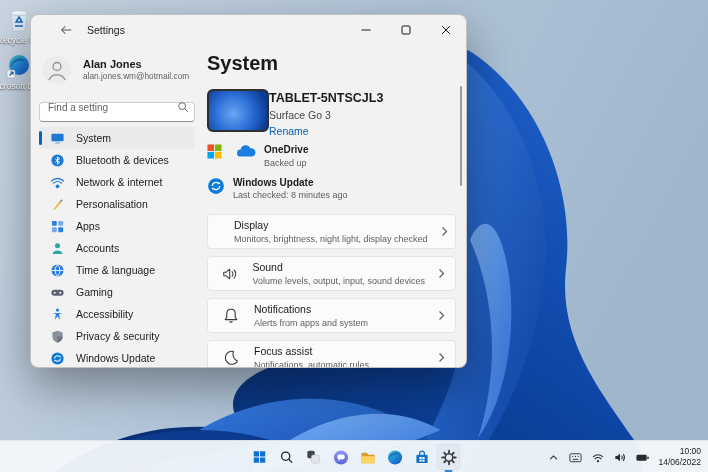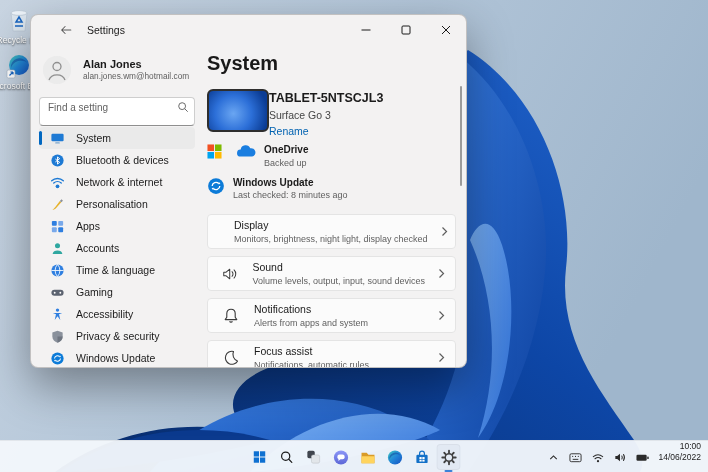--- a/index.html
+++ b/index.html
@@ -22,21 +22,21 @@
   .win-controls{position:absolute;right:0;top:0;height:30px;display:flex;}
   .win-btn{width:40px;height:30px;border:none;background:transparent;display:flex;align-items:center;justify-content:center;padding:0;}
 
   
   .sidebar{position:absolute;left:0;top:30px;bottom:0;width:172px;padding:0 8px;}
   .user-row{margin:10px 0 0 4px;display:flex;align-items:center;gap:12px;height:30px;}
   .avatar{width:28px;height:28px;border-radius:50%;background:#ebebeb;flex:0 0 auto;}
   .user-name{font-size:11px;font-weight:bold;line-height:1.2;}
   .user-email{font-size:8.3px;color:#5f5f5f;line-height:1.3;}
   .searchbox{position:relative;margin-top:12px;height:20px;}
-  .searchbox input{width:100%;height:29px;font:10px "Liberation Sans",sans-serif;color:#1b1b1b;
+  .searchbox input{width:100%;height:20px;font:10px "Liberation Sans",sans-serif;color:#1b1b1b;
     padding:0 22px 8px 8px;border:1px solid #cecece;border-bottom:1.5px solid #8f8f8f;border-radius:4px;background:#fff;outline:none;}
   .searchbox input::placeholder{color:#636363;}
   .search-glyph{position:absolute;right:6px;top:4px;}
   .nav{margin-top:10px;}
   .nav-item{position:relative;height:22px;display:flex;align-items:center;gap:11px;padding-left:11px;border-radius:4px;cursor:pointer;}
   .nav-item.selected{background:#eaeaea;}
   .nav-accent{display:none;}
   .nav-item.selected .nav-accent{display:block;position:absolute;left:0;top:4px;width:3px;height:14px;border-radius:2px;background:#0067c0;}
   .nav-label{font-size:10.5px;}
 
@@ -63,21 +63,21 @@
   .scrollbar{position:absolute;right:4px;top:71px;width:2px;height:100px;background:#9b9b9b;border-radius:1px;}
 
   
   .taskbar{position:absolute;left:0;right:0;bottom:0;height:32px;background:rgba(243,247,251,.96);
     border-top:1px solid rgba(0,0,0,.06);z-index:3;}
   .tb-center{position:absolute;left:50%;top:0;height:32px;transform:translateX(-50%);display:flex;align-items:center;gap:3px;}
   .app-btn{position:relative;width:24px;height:26px;border:none;background:transparent;border-radius:4px;
     display:flex;align-items:center;justify-content:center;padding:0;}
   .app-btn.active{background:#e2e9f3;box-shadow:inset 0 0 0 1px rgba(0,0,0,.04);}
   .run-indicator{position:absolute;left:50%;bottom:-2px;transform:translateX(-50%);width:8px;height:2.5px;border-radius:2px;background:#3c82d8;}
-  .tray{position:absolute;right:7px;top:0;height:32px;display:flex;gap:8px;}
+  .tray{position:absolute;right:7px;top:0;height:32px;display:flex;align-items:center;gap:8px;}
   .tray-btn{border:none;background:transparent;padding:0;display:flex;align-items:center;justify-content:center;}
   .clock{text-align:right;font-size:8.5px;line-height:1.3;color:#1b1b1b;cursor:default;}
 </style>
 </head>
 <body>
 
 <div class="desktop">
 
   <svg class="wallpaper" width="708" height="472" viewBox="0 0 708 472" preserveAspectRatio="none">
     <defs>

